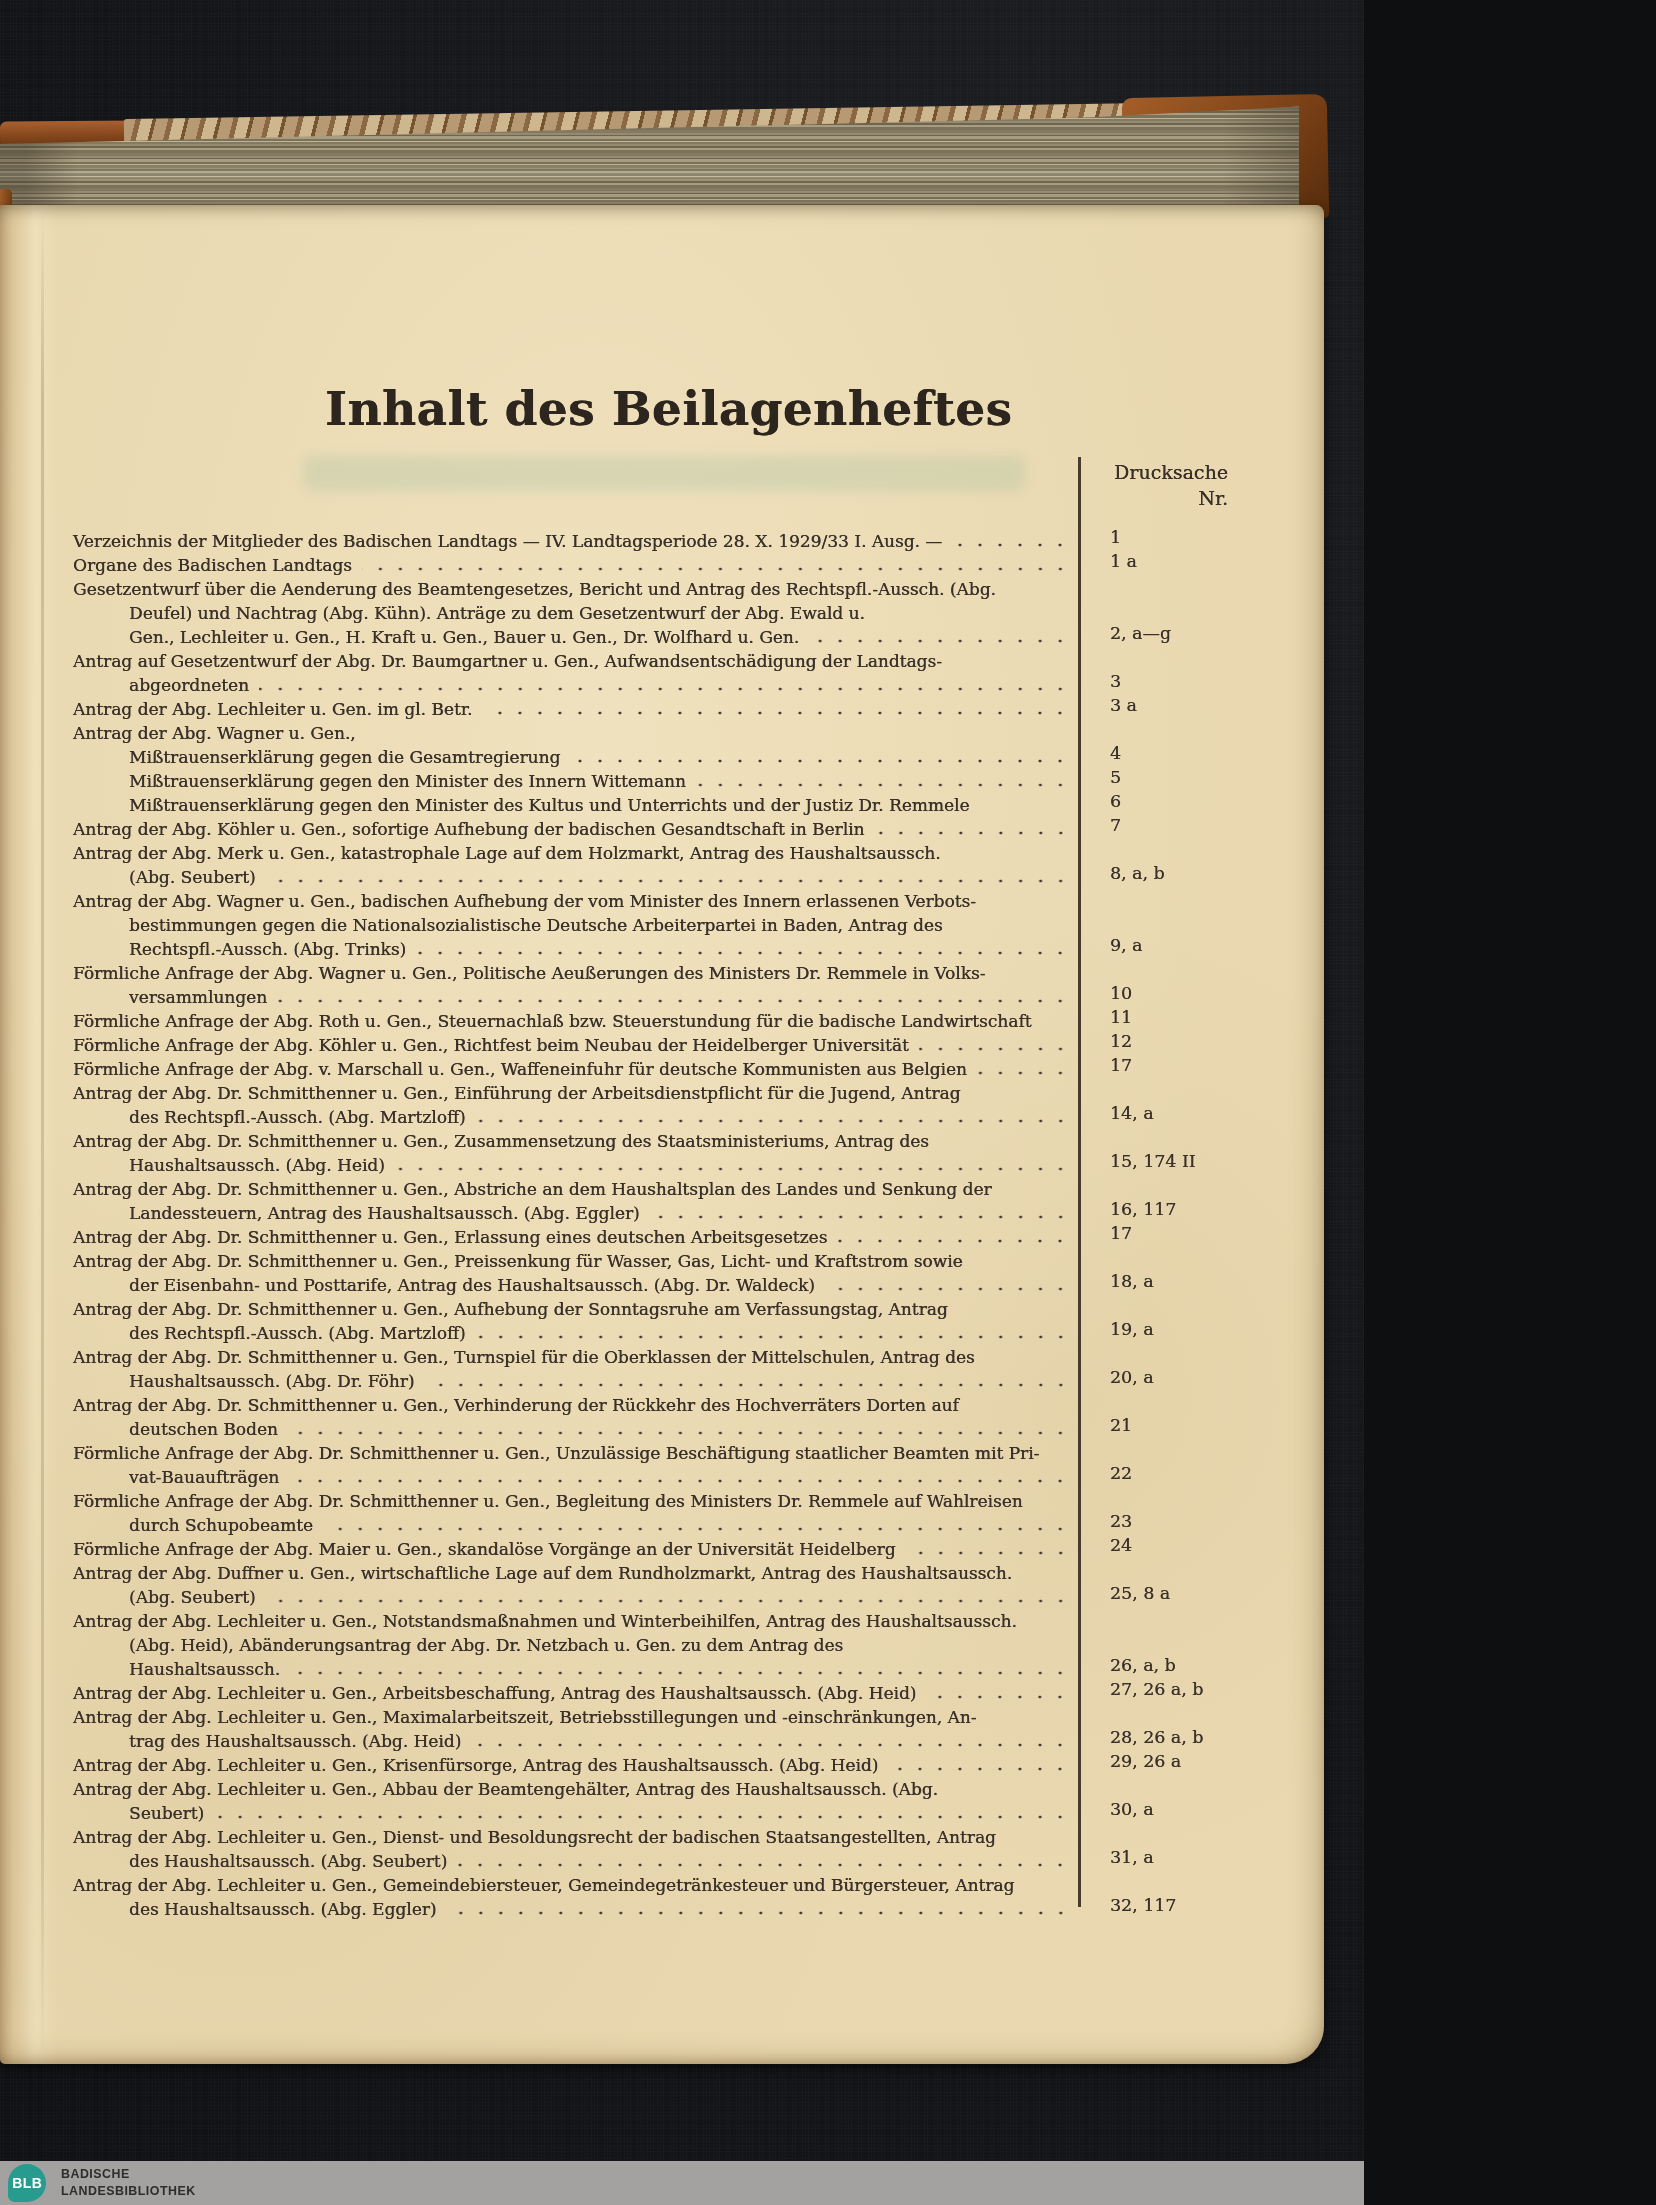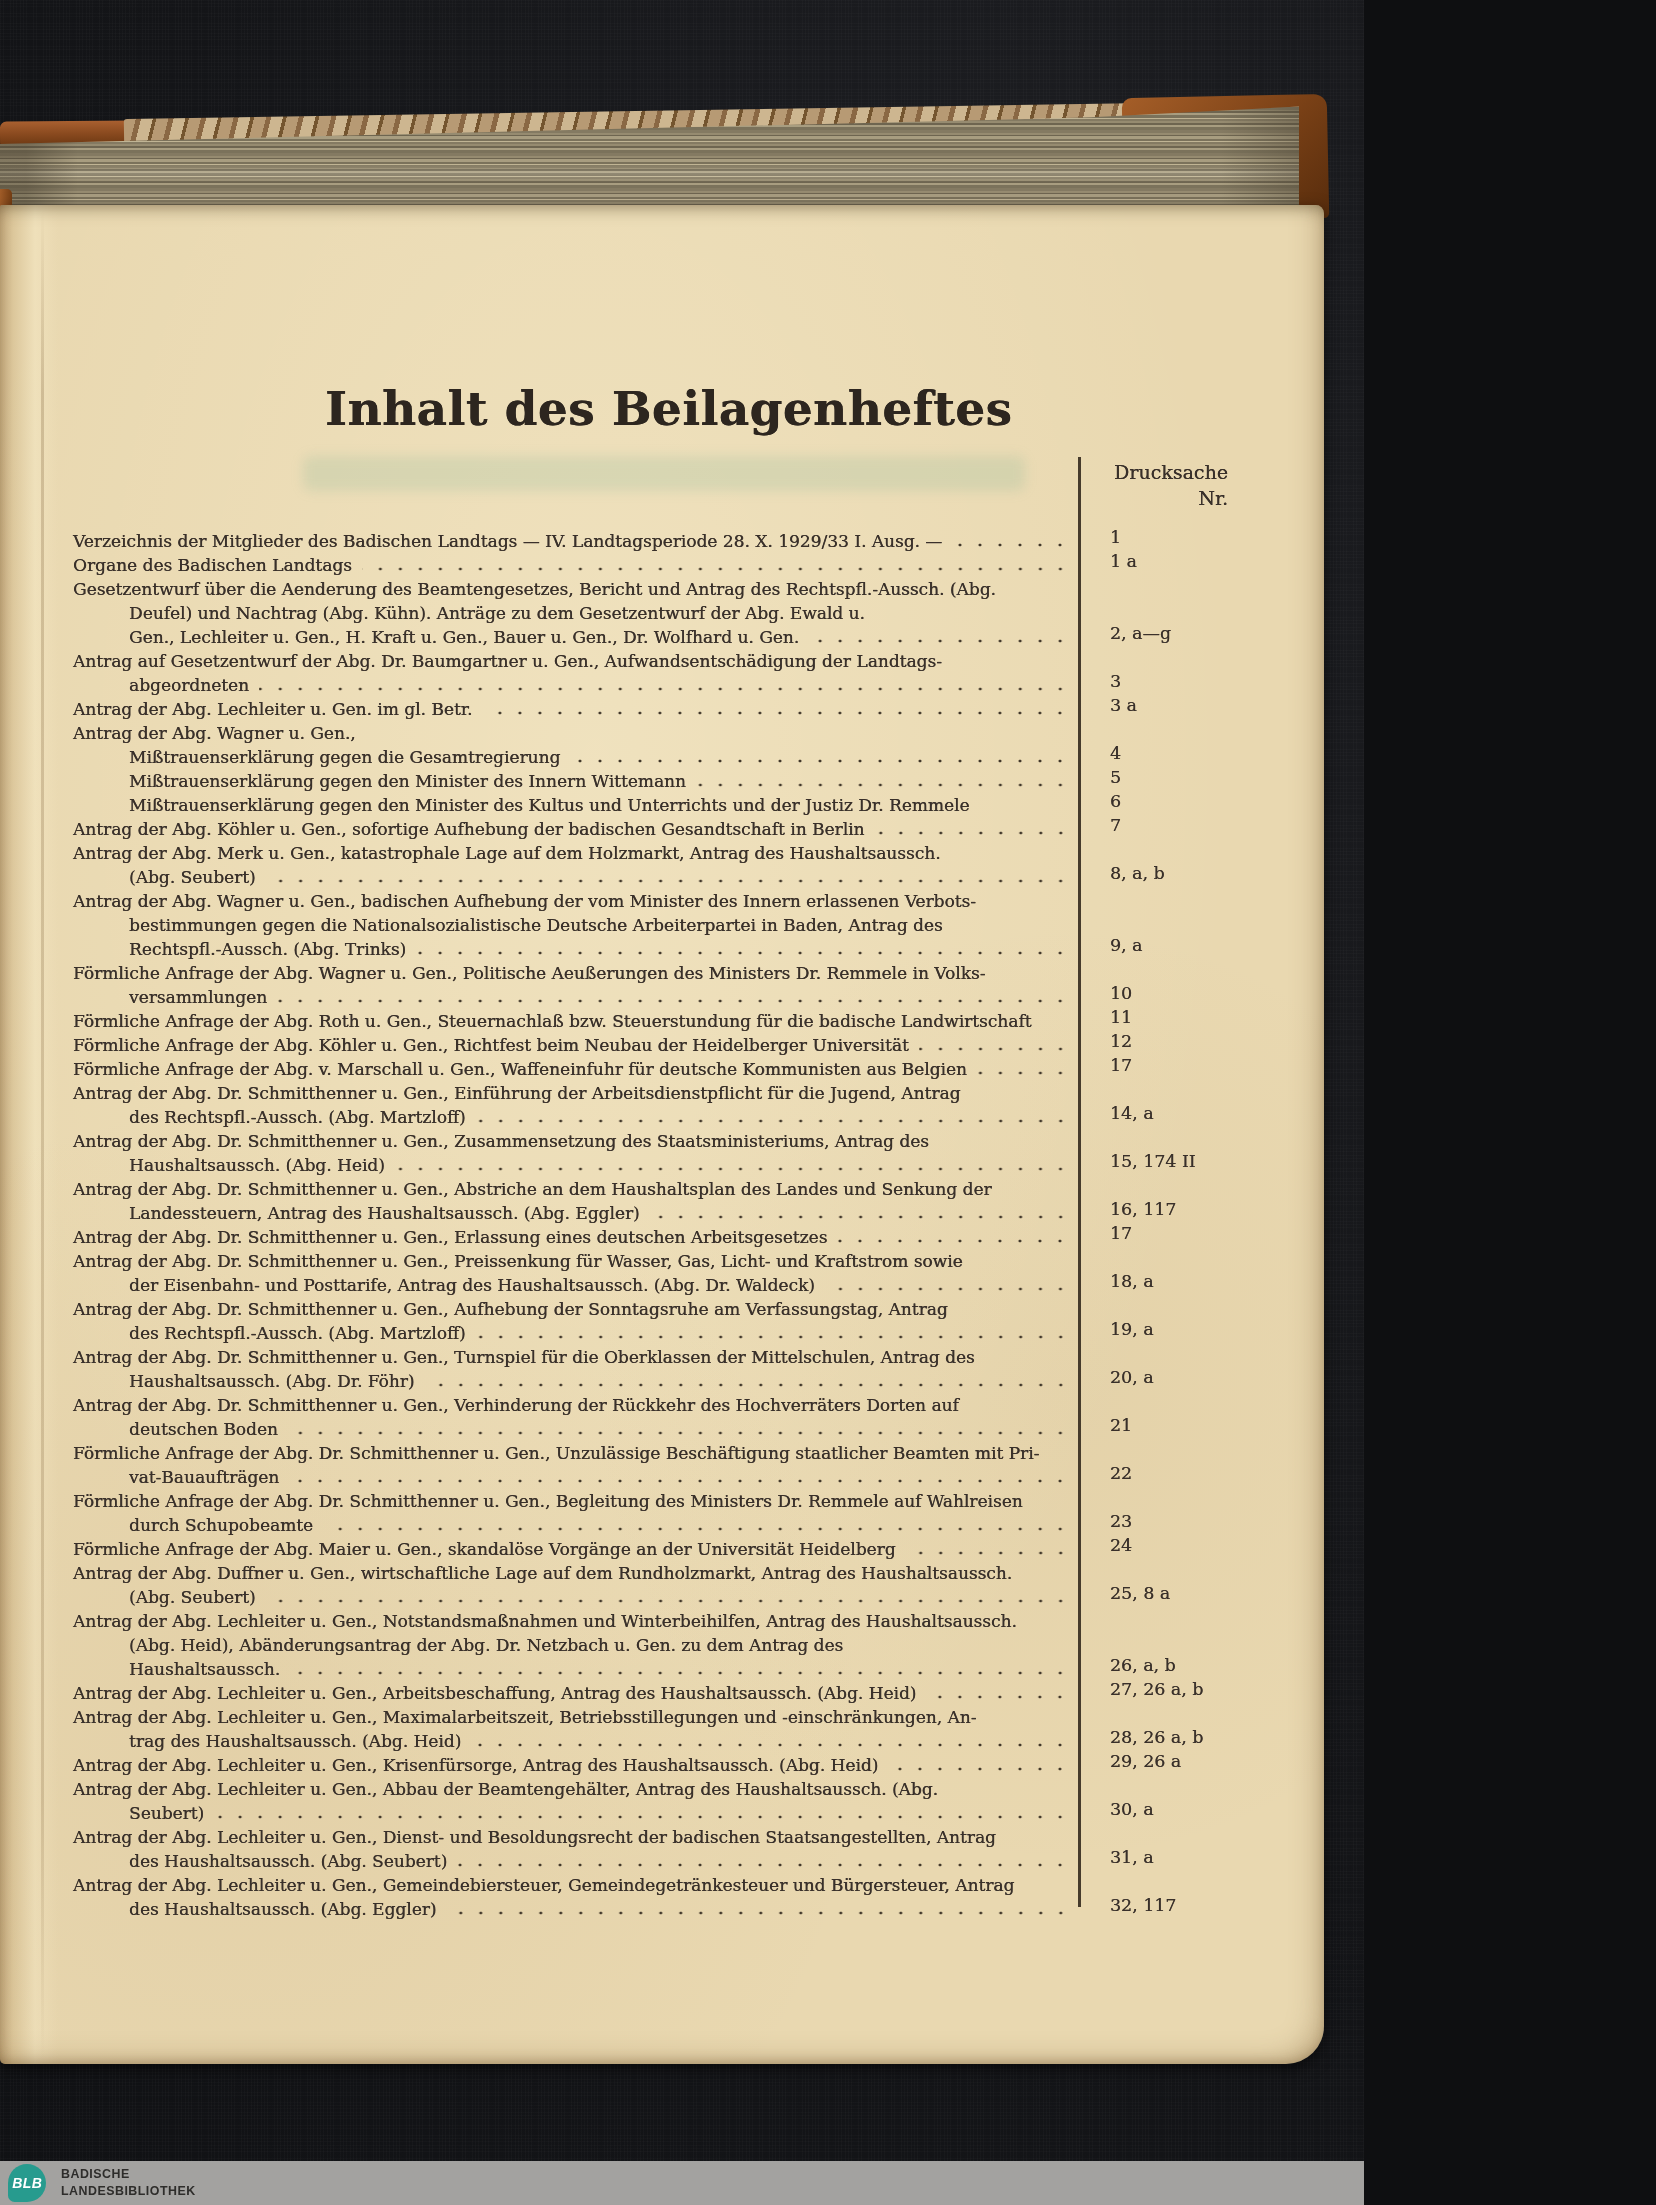--- a/index.html
+++ b/index.html
@@ -61,21 +61,21 @@
   .leader{flex:1 1 auto;align-self:flex-end;height:8.3px;margin:0 1.7px 4.1px 10px;
     background-image:radial-gradient(circle at 50% 50%, #41372a 1.4px, rgba(0,0,0,0) 1.7px);
     background-size:20px 8.3px;background-repeat:repeat-x;background-position:right bottom;}
   .num{position:absolute;left:1037px;bottom:2.5px;font-size:17.4px;white-space:pre;color:#39302a;text-shadow:0.2px 0 0 rgba(57,48,42,0.8);}
 
   
   .footer{left:0;top:2161px;width:1657px;height:45px;background:#a3a2a0;
     font-family:"Liberation Sans", sans-serif;}
   .blb-mark{left:8.3px;top:2164px;width:38px;height:38px;border-radius:50% 50% 50% 6.6px;
     display:flex;align-items:center;justify-content:center;
-    color:#ffffff;font-family:"Liberation Sans", sans-serif;font-weight:bold;font-size:14px;letter-spacing:0.4px;font-style:italic;}
+    color:#ffffff;font-family:"Liberation Sans", sans-serif;font-weight:bold;font-size:14px;letter-spacing:0.4px;}
   .blb-text{left:61px;top:2166px;font-size:12.4px;font-weight:bold;letter-spacing:0.5px;
     line-height:16.6px;color:#2e2d2b;font-family:"Liberation Sans", sans-serif;}
   .arms{left:1478px;top:2163px;width:30px;height:40px;}
   .bw-text{left:1518px;top:2171px;font-size:15.7px;color:#2e2d2b;letter-spacing:0.2px;
     font-family:"Liberation Sans", sans-serif;}
 </style>
 </head>
 <body>
 
 <div id="scene">

